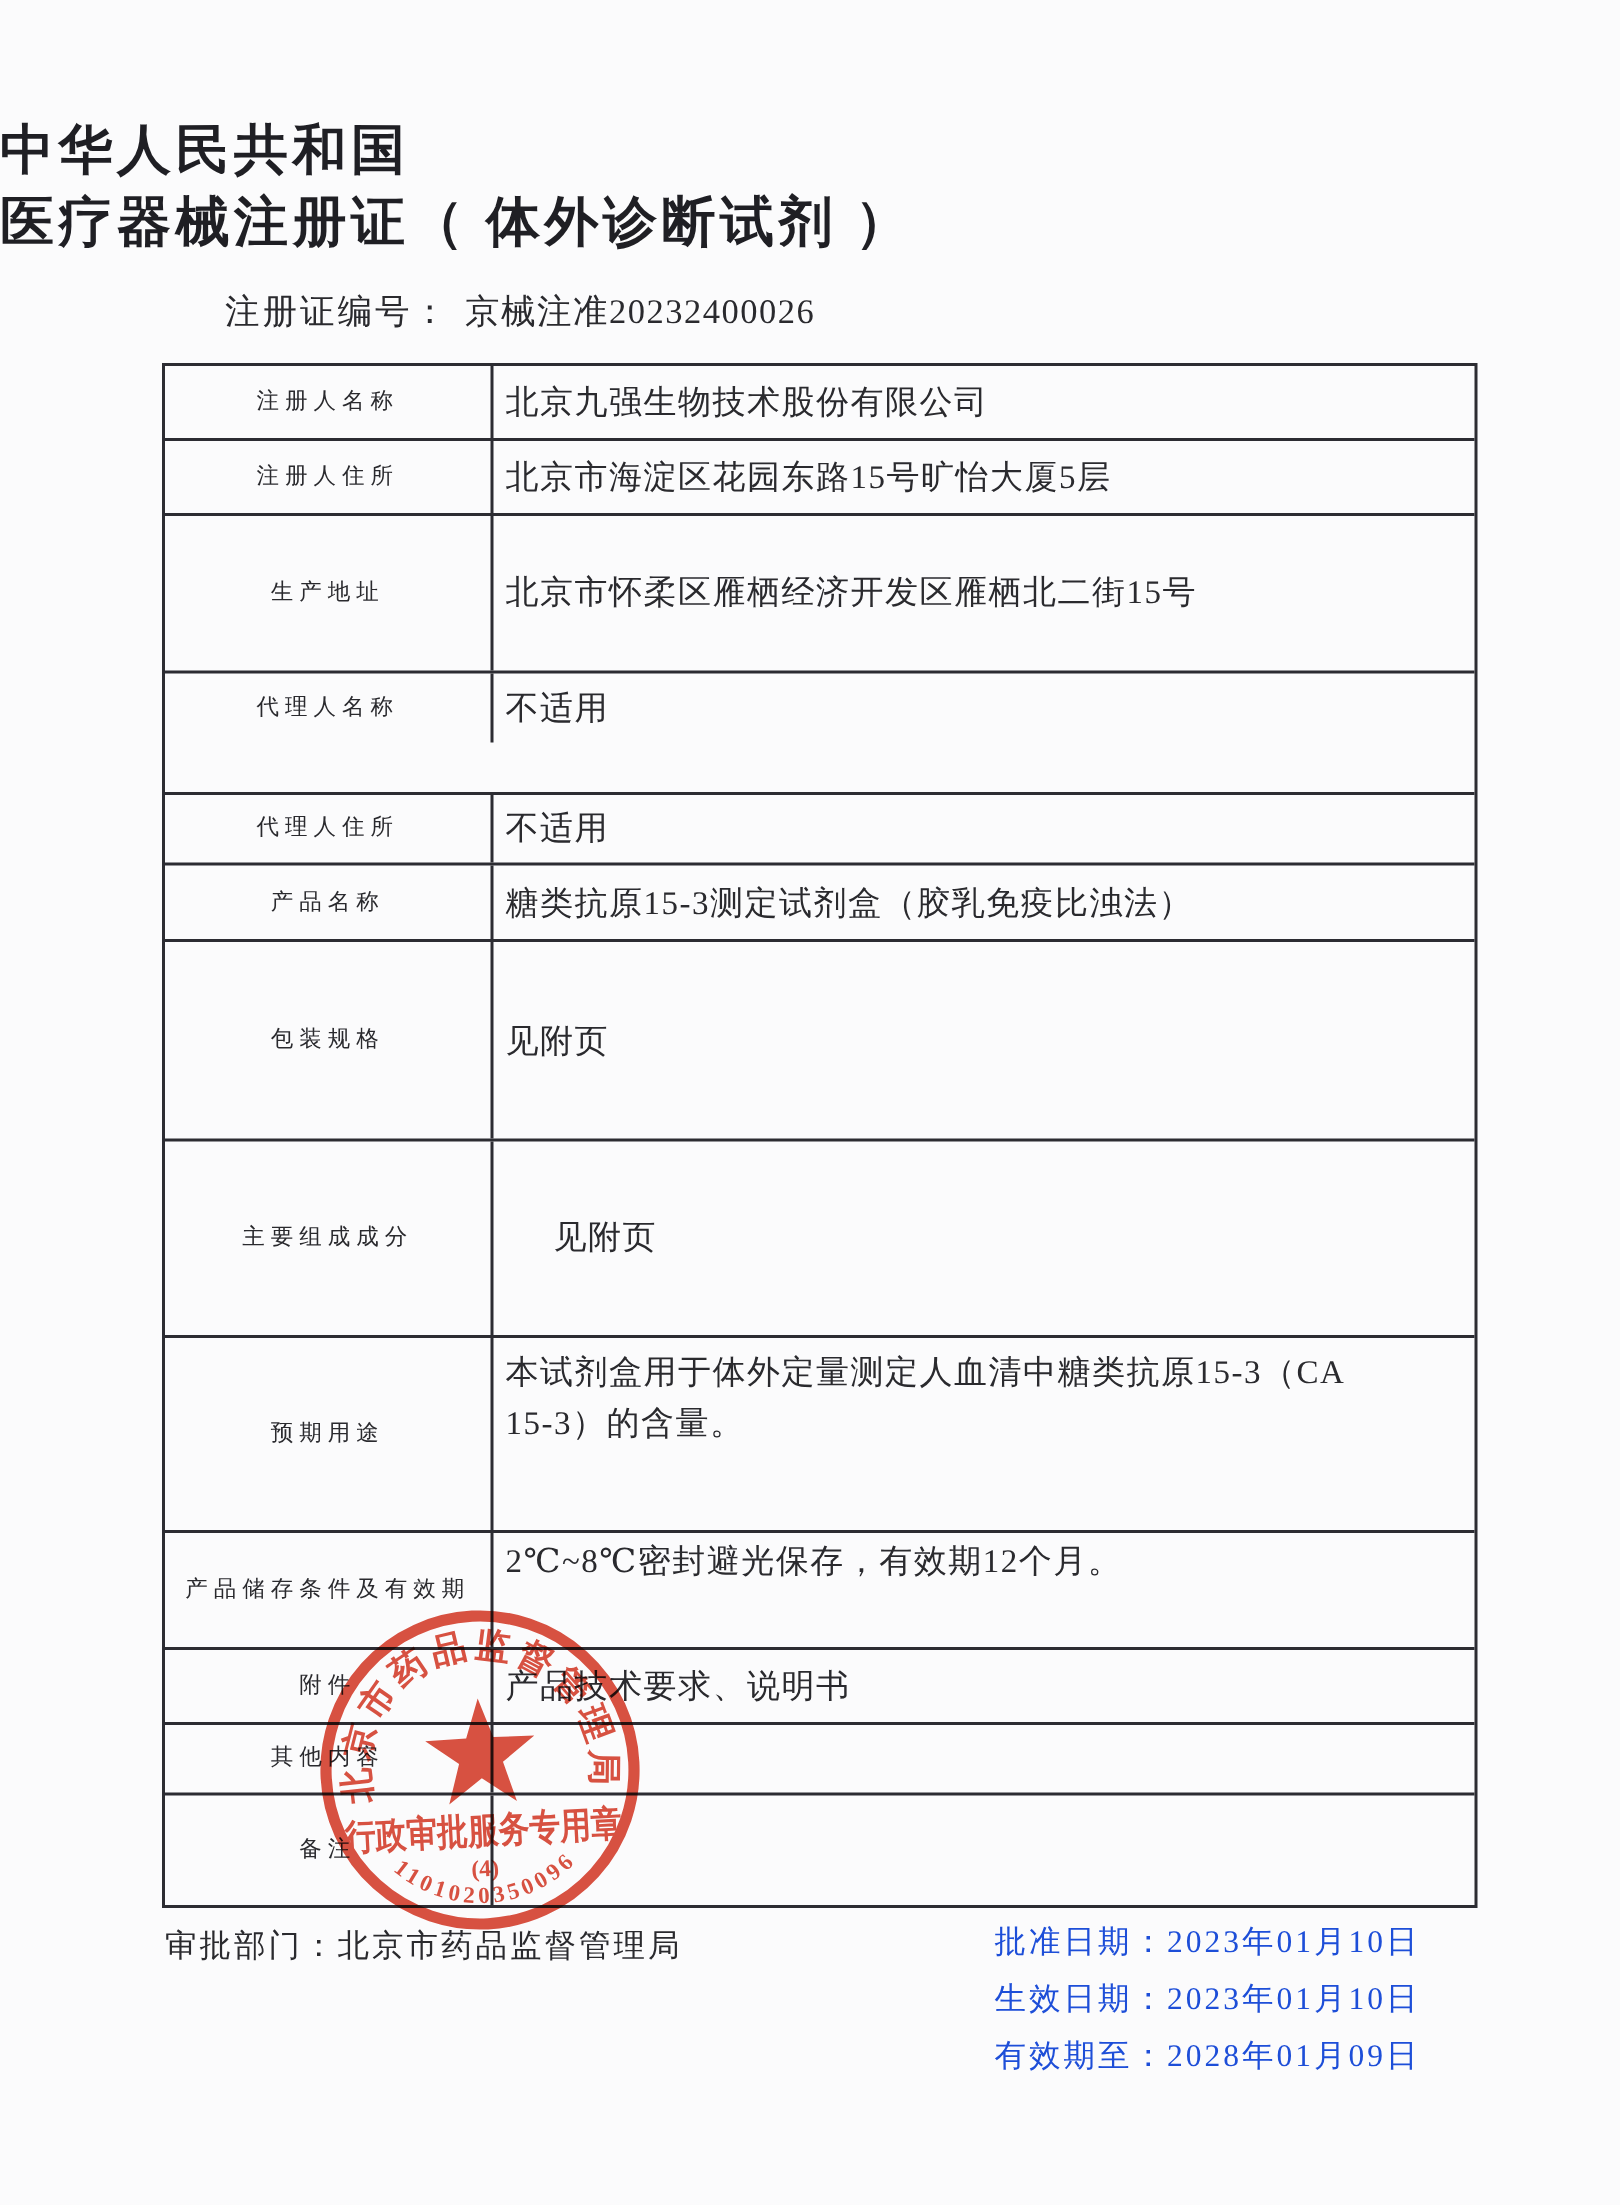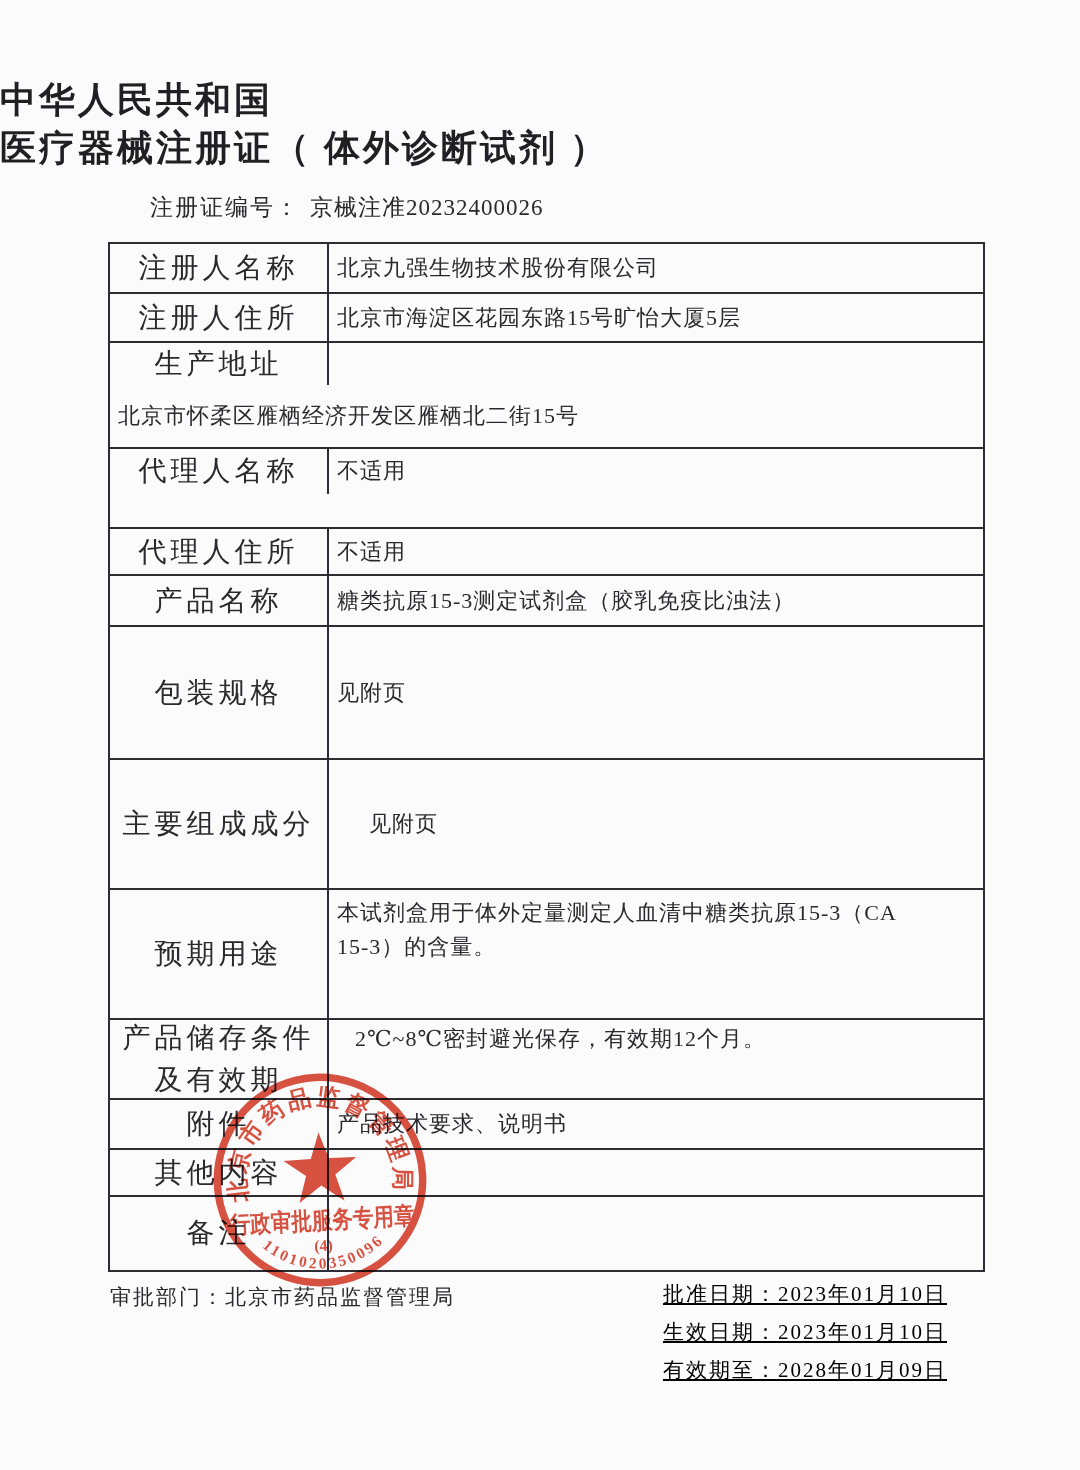--- a/index.html
+++ b/index.html
@@ -39,46 +39,46 @@
   .trow{
     display:flex;box-sizing:border-box;
     border-top:2px solid #2c2c32;
   }
   .trow:first-child{border-top:none;}
   .tlabel{
     width:219px;box-sizing:border-box;
     border-right:2px solid #2c2c32;
     display:flex;align-items:center;justify-content:center;
     text-align:center;
-    font-size:28px;letter-spacing:4px;line-height:1.5;
+    font-size:15px;letter-spacing:4px;line-height:1.5;
     padding:0 4px;color:#2a2a2e;
   }
   .tvalue{
     flex:1;box-sizing:border-box;
     display:flex;align-items:center;
     padding:0 12px 0 8px;
     font-size:22px;letter-spacing:1px;line-height:1.55;
     color:#2a2a2e;word-break:break-all;
   }
-  .r1{height:50px;}.r2{height:51px;justify-content:center;}.r3{height:109px;flex-direction:column;}
+  .r1{height:50px;}.r2{height:51px;justify-content:center;}.r3{height:109px;}
   .r4{height:49px;}.r5{height:49px;margin-top:33px;}.r6{height:53px;}
   .r7{height:137px;}.r8{height:135px;gap:32px;}.r9{height:135px;}
   .r10{height:80px;}.r11{height:52px;}.r12{height:48px;}.r13{height:78px;}
   .r9 .tvalue{align-items:flex-start;padding-top:6px;padding-right:86px;}
-  .r10 .tvalue{align-items:flex-start;padding-top:2px;margin-left:18px;}
+  .r10 .tvalue{align-items:flex-start;padding-top:2px;}
 
   
   .dept-line{
     position:absolute;left:110px;top:1283px;
     font-size:21px;letter-spacing:2px;color:#2a2a2e;
   }
   .dates-block{position:absolute;left:663px;top:1279px;}
   .date-line{
-    font-size:21px;letter-spacing:2px;color:#000000;
-    height:38px;line-height:30px;white-space:nowrap;text-decoration:underline;
+    font-size:21px;letter-spacing:2px;color:#1d4ed8;
+    height:38px;line-height:30px;white-space:nowrap;
   }
 
   
   .seal{
     position:absolute;left:208px;top:1068px;
     width:224px;height:224px;
     opacity:.88;
     mix-blend-mode:multiply;
     transform:rotate(-3deg);
     pointer-events:none;

